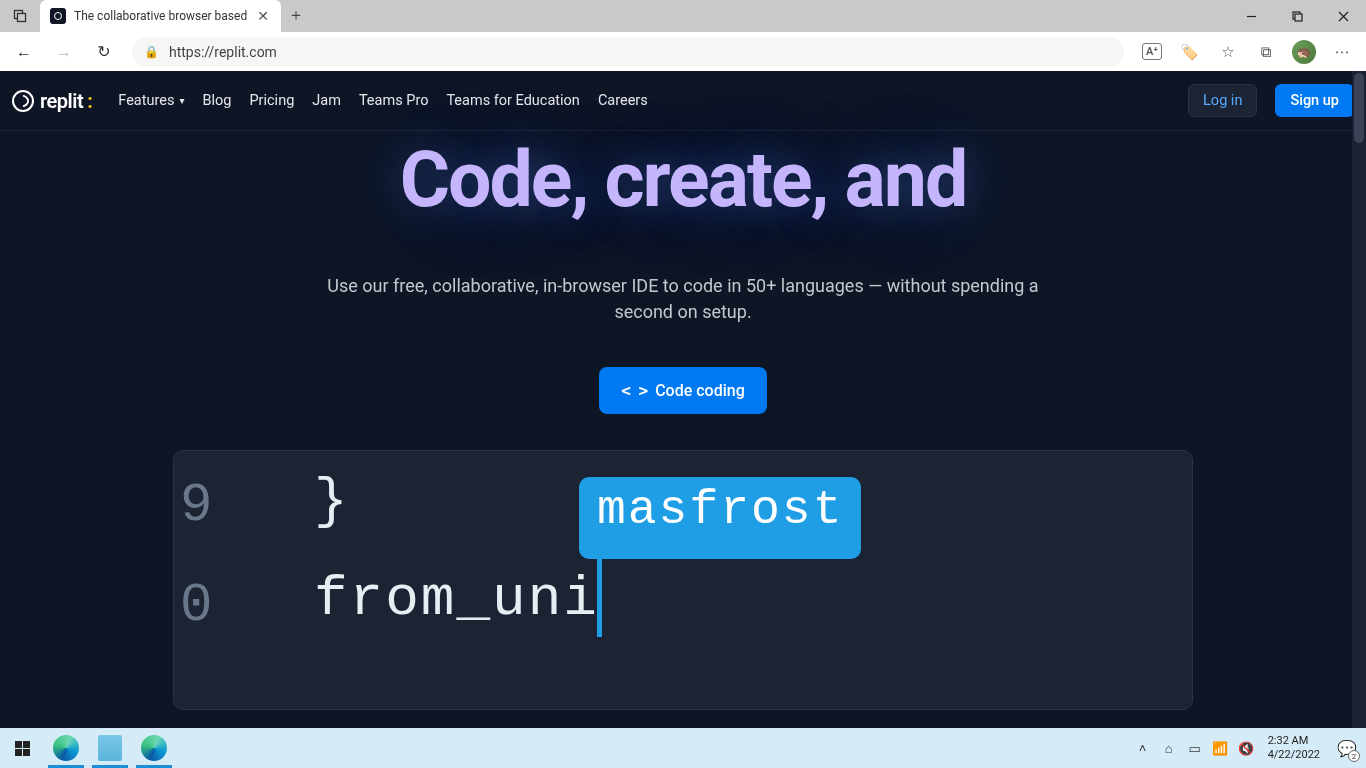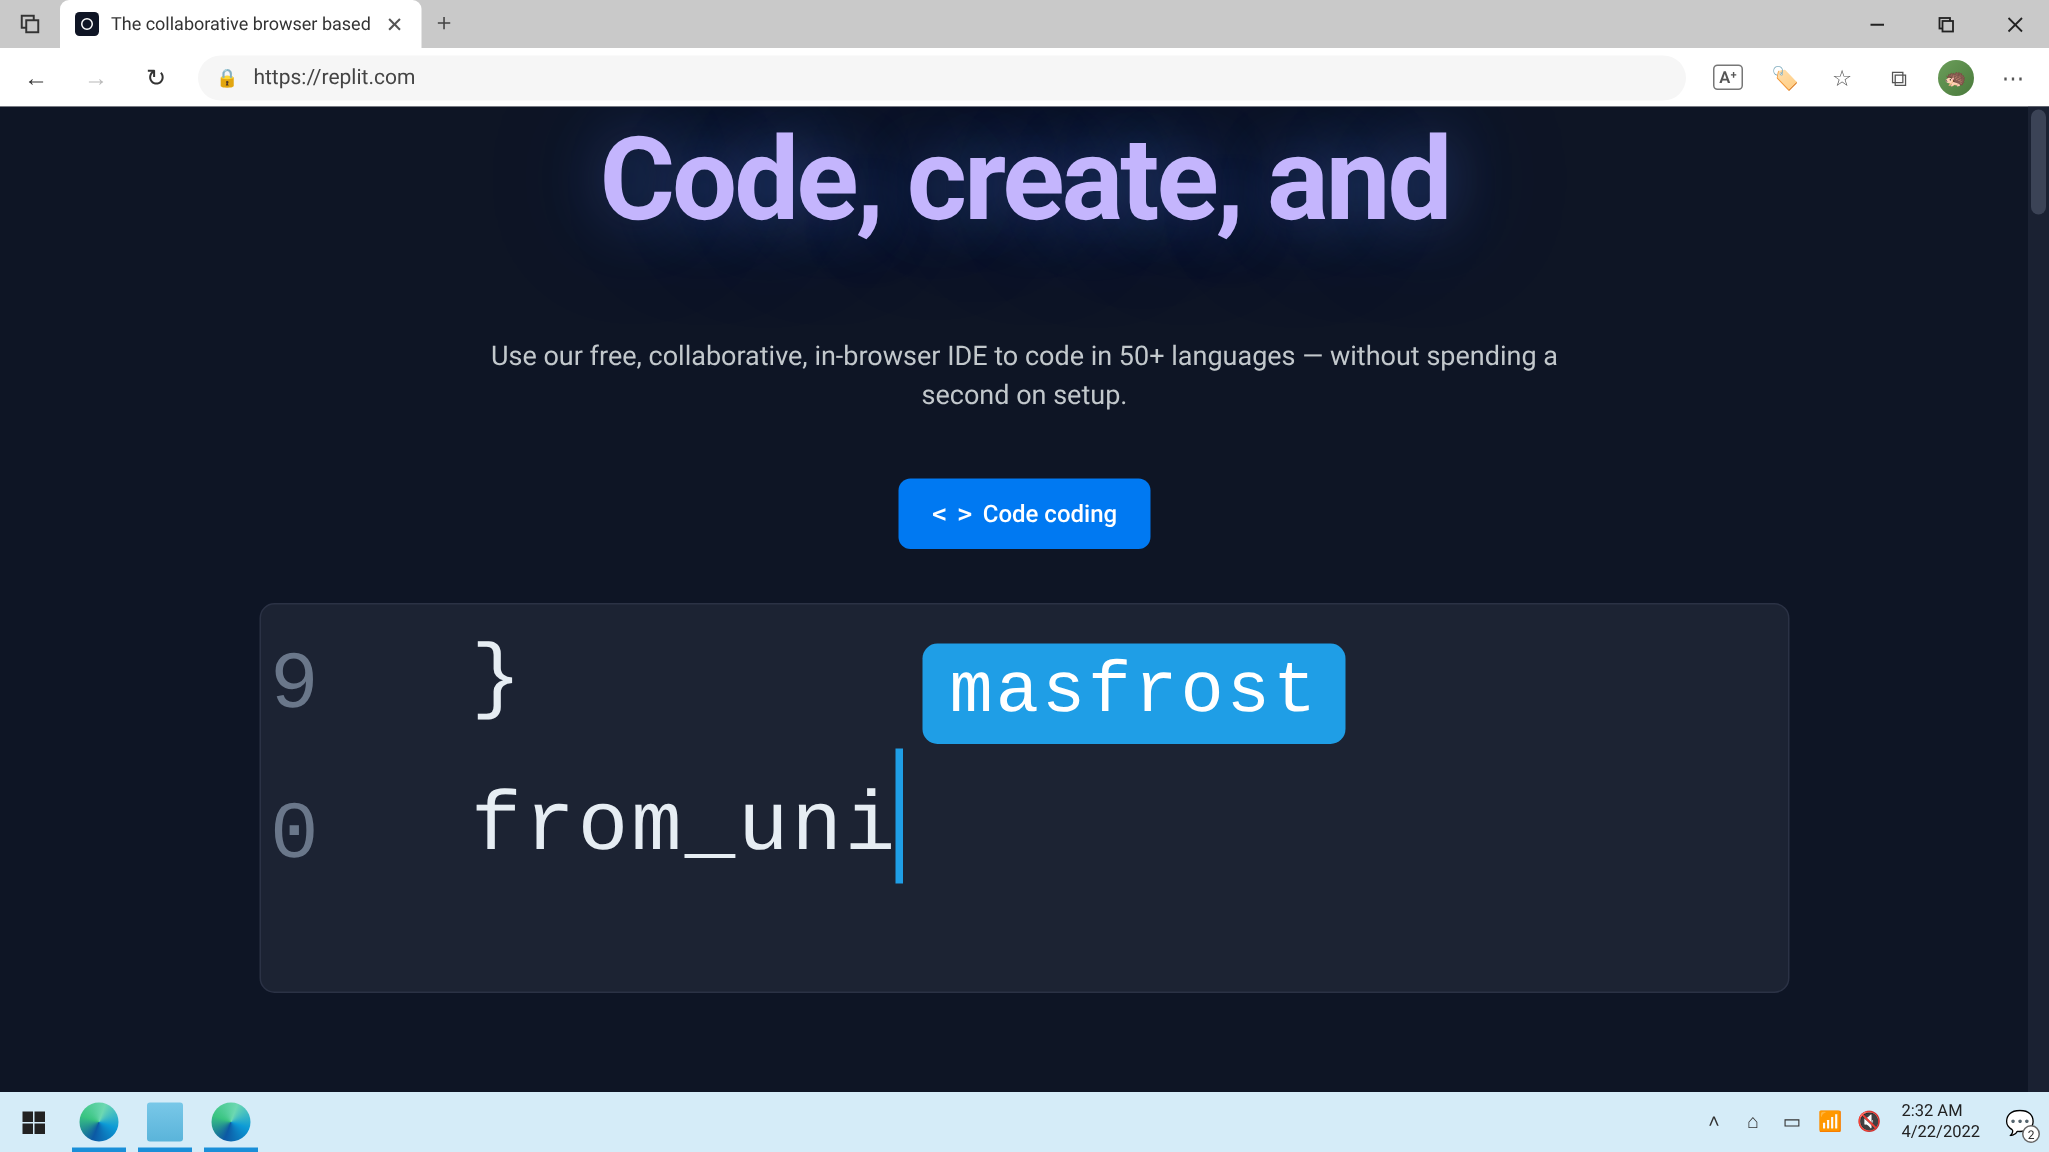--- a/index.html
+++ b/index.html
@@ -219,21 +219,21 @@
   font-weight: 700;
   line-height: 1.23;
   letter-spacing: -2px;
   text-shadow: 0 0 40px rgba(90,140,255,0.35), 0 0 90px rgba(60,110,255,0.25);
 }
 .hero-sub {
   color: #c2c8cc;
   font-size: 18px;
   line-height: 1.45;
   max-width: 720px;
-  margin: 57px auto 0;
+  margin: 45px auto 0;
 }
 .cta {
   display: inline-flex;
   align-items: center;
   gap: 8px;
   background: #0079f2;
   color: #fff;
   font-size: 16px;
   font-weight: 500;
   padding: 14px 22px;
@@ -269,27 +269,27 @@
   font-size: 56px;
   font-weight: 500;
   position: absolute;
   left: 140px;
   letter-spacing: 2px;
 }
 .brace { top: 18px; }
 .fromuni { top: 116px; }
 .cursor-label {
   position: absolute;
-  left: 441px;
+  left: 405px;
   top: 26px;
   background: #1f9ee6;
   color: #fff;
   font-family: "Courier New", monospace;
   font-size: 48px;
-  padding: 6px 18px 7px;
+  padding: 6px 18px 22px;
   border-radius: 10px;
   letter-spacing: 2px;
 }
 .cursor-line {
   position: absolute;
   left: 423px;
   top: 96px;
   width: 5px;
   height: 90px;
   background: #1f9ee6;
@@ -474,20 +474,40 @@
     <div class="addr-icon">
         <span class="avatar">🦔</span>
       </div>
     <div class="addr-icon">
         <span>⋯</span>
       </div>
   </div>
 </div>
 
 <div class="page">
+  <div class="site-nav">
+    <div class="logo">
+      <span class="logo-swirl"></span>
+      <span>replit</span>
+        <span class="logo-prompt">:</span>
+    </div>
+    <a class="navlink">
+        <span>Features</span>
+        <span class="chev">▾</span>
+      </a>
+    <a class="navlink">Blog</a>
+    <a class="navlink">Pricing</a>
+    <a class="navlink">Jam</a>
+    <a class="navlink">Teams Pro</a>
+    <a class="navlink">Teams for Education</a>
+    <a class="navlink">Careers</a>
+    <div class="nav-spacer"></div>
+    <a class="login-btn">Log in</a>
+    <a class="signup-btn">Sign up</a>
+  </div>
 
   <div class="hero">
     <h1 class="hero-title">
       <div>Code, create, and</div>
     </h1>
     <p class="hero-sub">Use our free, collaborative, in-browser IDE to code in 50+ languages — without spending a second on setup.</p>
     <a class="cta">
       <span class="code-brackets">&lt; &gt;</span>
       <span>Code coding</span>
     </a>

